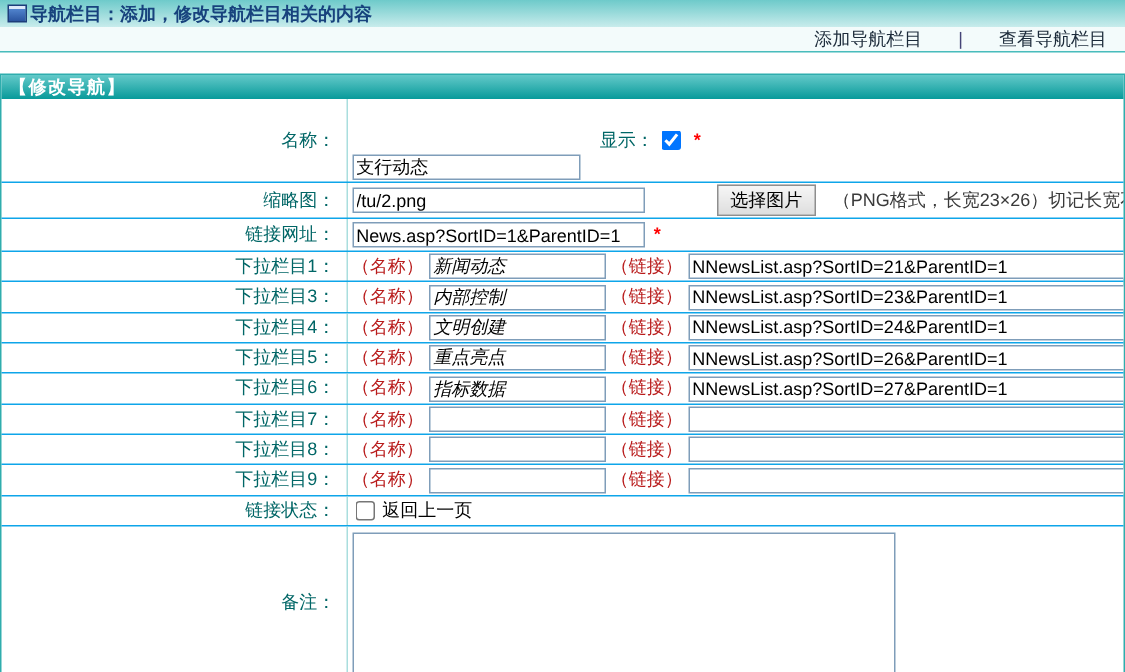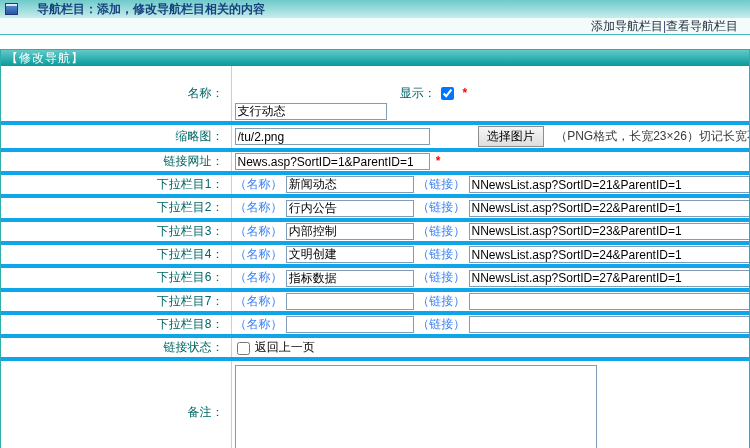--- a/index.html
+++ b/index.html
@@ -8,63 +8,63 @@
     width: 750px;
     font-family: "Liberation Sans", sans-serif;
     font-size: 12px;
     color: #000;
   }
   
   .topbar {
     height: 18px;
     display: flex;
     align-items: center;
-    gap: 19px;
+    gap: 2px;
     padding: 0 5px;
     background: linear-gradient(#6ecaca, #c8ecec);
   }
   .win-icon {
     width: 13px; height: 12px;
     background: linear-gradient(#5a8fd8, #2b55a0);
     border: 1px solid #1d3d7a;
     box-shadow: inset 0 2px 0 #dce8fa;
     display: inline-block;
   }
   .topbar-title { color: #17427d; font-weight: bold; }
   
   .linkbar {
     height: 17px;
     display: flex;
     justify-content: flex-end;
     align-items: center;
-    gap: 0;
+    gap: 24px;
     padding: 0 12px;
     background: #f3fbfb;
     border-bottom: 1px solid 49bcbc;
     border-bottom: 1px solid #49bcbc;
   }
   .linkbar a { color: #1c2b3a; text-decoration: none; cursor: pointer; }
   .linkbar .sep { color: #447; }
   
   .main {
     margin-top: 14px;
     border: 1px solid #2fadad;
   }
   .section-header {
     height: 16px;
     line-height: 16px;
     background: linear-gradient(#63c9c9, #089a9a);
     color: #fff;
-    font-weight: normal;
+    font-weight: bold;
     padding-left: 5px;
     letter-spacing: 1px;
   }
   table { width: 100%; border-collapse: collapse; table-layout: fixed; }
   td {
-    border-bottom: 4px solid #0ea5e9;
+    border-bottom: 1px solid #0ea5e9;
     height: 18px;
     padding: 1px 3px;
     vertical-align: middle;
     overflow: hidden;
     white-space: nowrap;
   }
   td.label {
     width: 230px;
     text-align: right;
     color: #006666;
@@ -79,23 +79,23 @@
     border: 1px solid #7f9db9;
     font-family: inherit;
     font-size: 12px;
     padding: 0 2px;
     vertical-align: middle;
     background: #fff;
   }
   .name-input  { width: 152px; margin-top: 36px; }
   .thumb-input { width: 195px; }
   .url-input   { width: 195px; }
-  .dd-name     { width: 128px; }
+  .dd-name     { width: 118px; font-style: italic; }
   .dd-link     { width: 346px; }
-  .prefix { color: #3b82f6; }
+  .prefix { color: #b91c1c; }
   .req { color: #ff0000; font-weight: bold; margin-left: 3px; }
   .inline-label { color: #006666; margin-left: 10px; }
   input[type="checkbox"] { vertical-align: middle; margin: 0 2px; width: 13px; height: 13px; }
   .btn {
     font-family: inherit;
     font-size: 12px;
     height: 21px;
     padding: 0 8px;
     background: linear-gradient(#f6f6f6, #dedede);
     border: 1px solid #8e8e8e;
@@ -165,29 +165,20 @@
     <tr>
       <td class="label">下拉栏目1：</td>
       <td>
         <span class="prefix">（名称）</span>
         <input class="txt dd-name" type="text" value="新闻动态" style="">
         <span class="prefix">（链接）</span>
         <input class="txt dd-link" type="text" value="NNewsList.asp?SortID=21&amp;ParentID=1" style="">
       </td>
     </tr>
 
-    <tr>
-      <td class="label">下拉栏目2：</td>
-      <td>
-        <span class="prefix">（名称）</span>
-        <input class="txt dd-name" type="text" value="行内公告" style="">
-        <span class="prefix">（链接）</span>
-        <input class="txt dd-link" type="text" value="NNewsList.asp?SortID=22&amp;ParentID=1" style="">
-      </td>
-    </tr>
 
     <tr>
       <td class="label">下拉栏目3：</td>
       <td>
         <span class="prefix">（名称）</span>
         <input class="txt dd-name" type="text" value="内部控制" style="">
         <span class="prefix">（链接）</span>
         <input class="txt dd-link" type="text" value="NNewsList.asp?SortID=23&amp;ParentID=1" style="">
       </td>
     </tr>
@@ -195,20 +186,29 @@
     <tr>
       <td class="label">下拉栏目4：</td>
       <td>
         <span class="prefix">（名称）</span>
         <input class="txt dd-name" type="text" value="文明创建" style="">
         <span class="prefix">（链接）</span>
         <input class="txt dd-link" type="text" value="NNewsList.asp?SortID=24&amp;ParentID=1" style="">
       </td>
     </tr>
 
+    <tr>
+      <td class="label">下拉栏目5：</td>
+      <td>
+        <span class="prefix">（名称）</span>
+        <input class="txt dd-name" type="text" value="重点亮点" style="">
+        <span class="prefix">（链接）</span>
+        <input class="txt dd-link" type="text" value="NNewsList.asp?SortID=26&amp;ParentID=1" style="">
+      </td>
+    </tr>
 
     <tr>
       <td class="label">下拉栏目6：</td>
       <td>
         <span class="prefix">（名称）</span>
         <input class="txt dd-name" type="text" value="指标数据" style="">
         <span class="prefix">（链接）</span>
         <input class="txt dd-link" type="text" value="NNewsList.asp?SortID=27&amp;ParentID=1" style="">
       </td>
     </tr>
@@ -226,20 +226,29 @@
     <tr>
       <td class="label">下拉栏目8：</td>
       <td>
         <span class="prefix">（名称）</span>
         <input class="txt dd-name" type="text" value="" style="">
         <span class="prefix">（链接）</span>
         <input class="txt dd-link" type="text" value="" style="">
       </td>
     </tr>
 
+    <tr>
+      <td class="label">下拉栏目9：</td>
+      <td>
+        <span class="prefix">（名称）</span>
+        <input class="txt dd-name" type="text" value="" style="">
+        <span class="prefix">（链接）</span>
+        <input class="txt dd-link" type="text" value="" style="">
+      </td>
+    </tr>
 
     <tr>
       <td class="label">链接状态：</td>
       <td>
         <input type="checkbox" style="">
         <span>返回上一页</span>
       </td>
     </tr>
 
     <tr class="remark-row">

